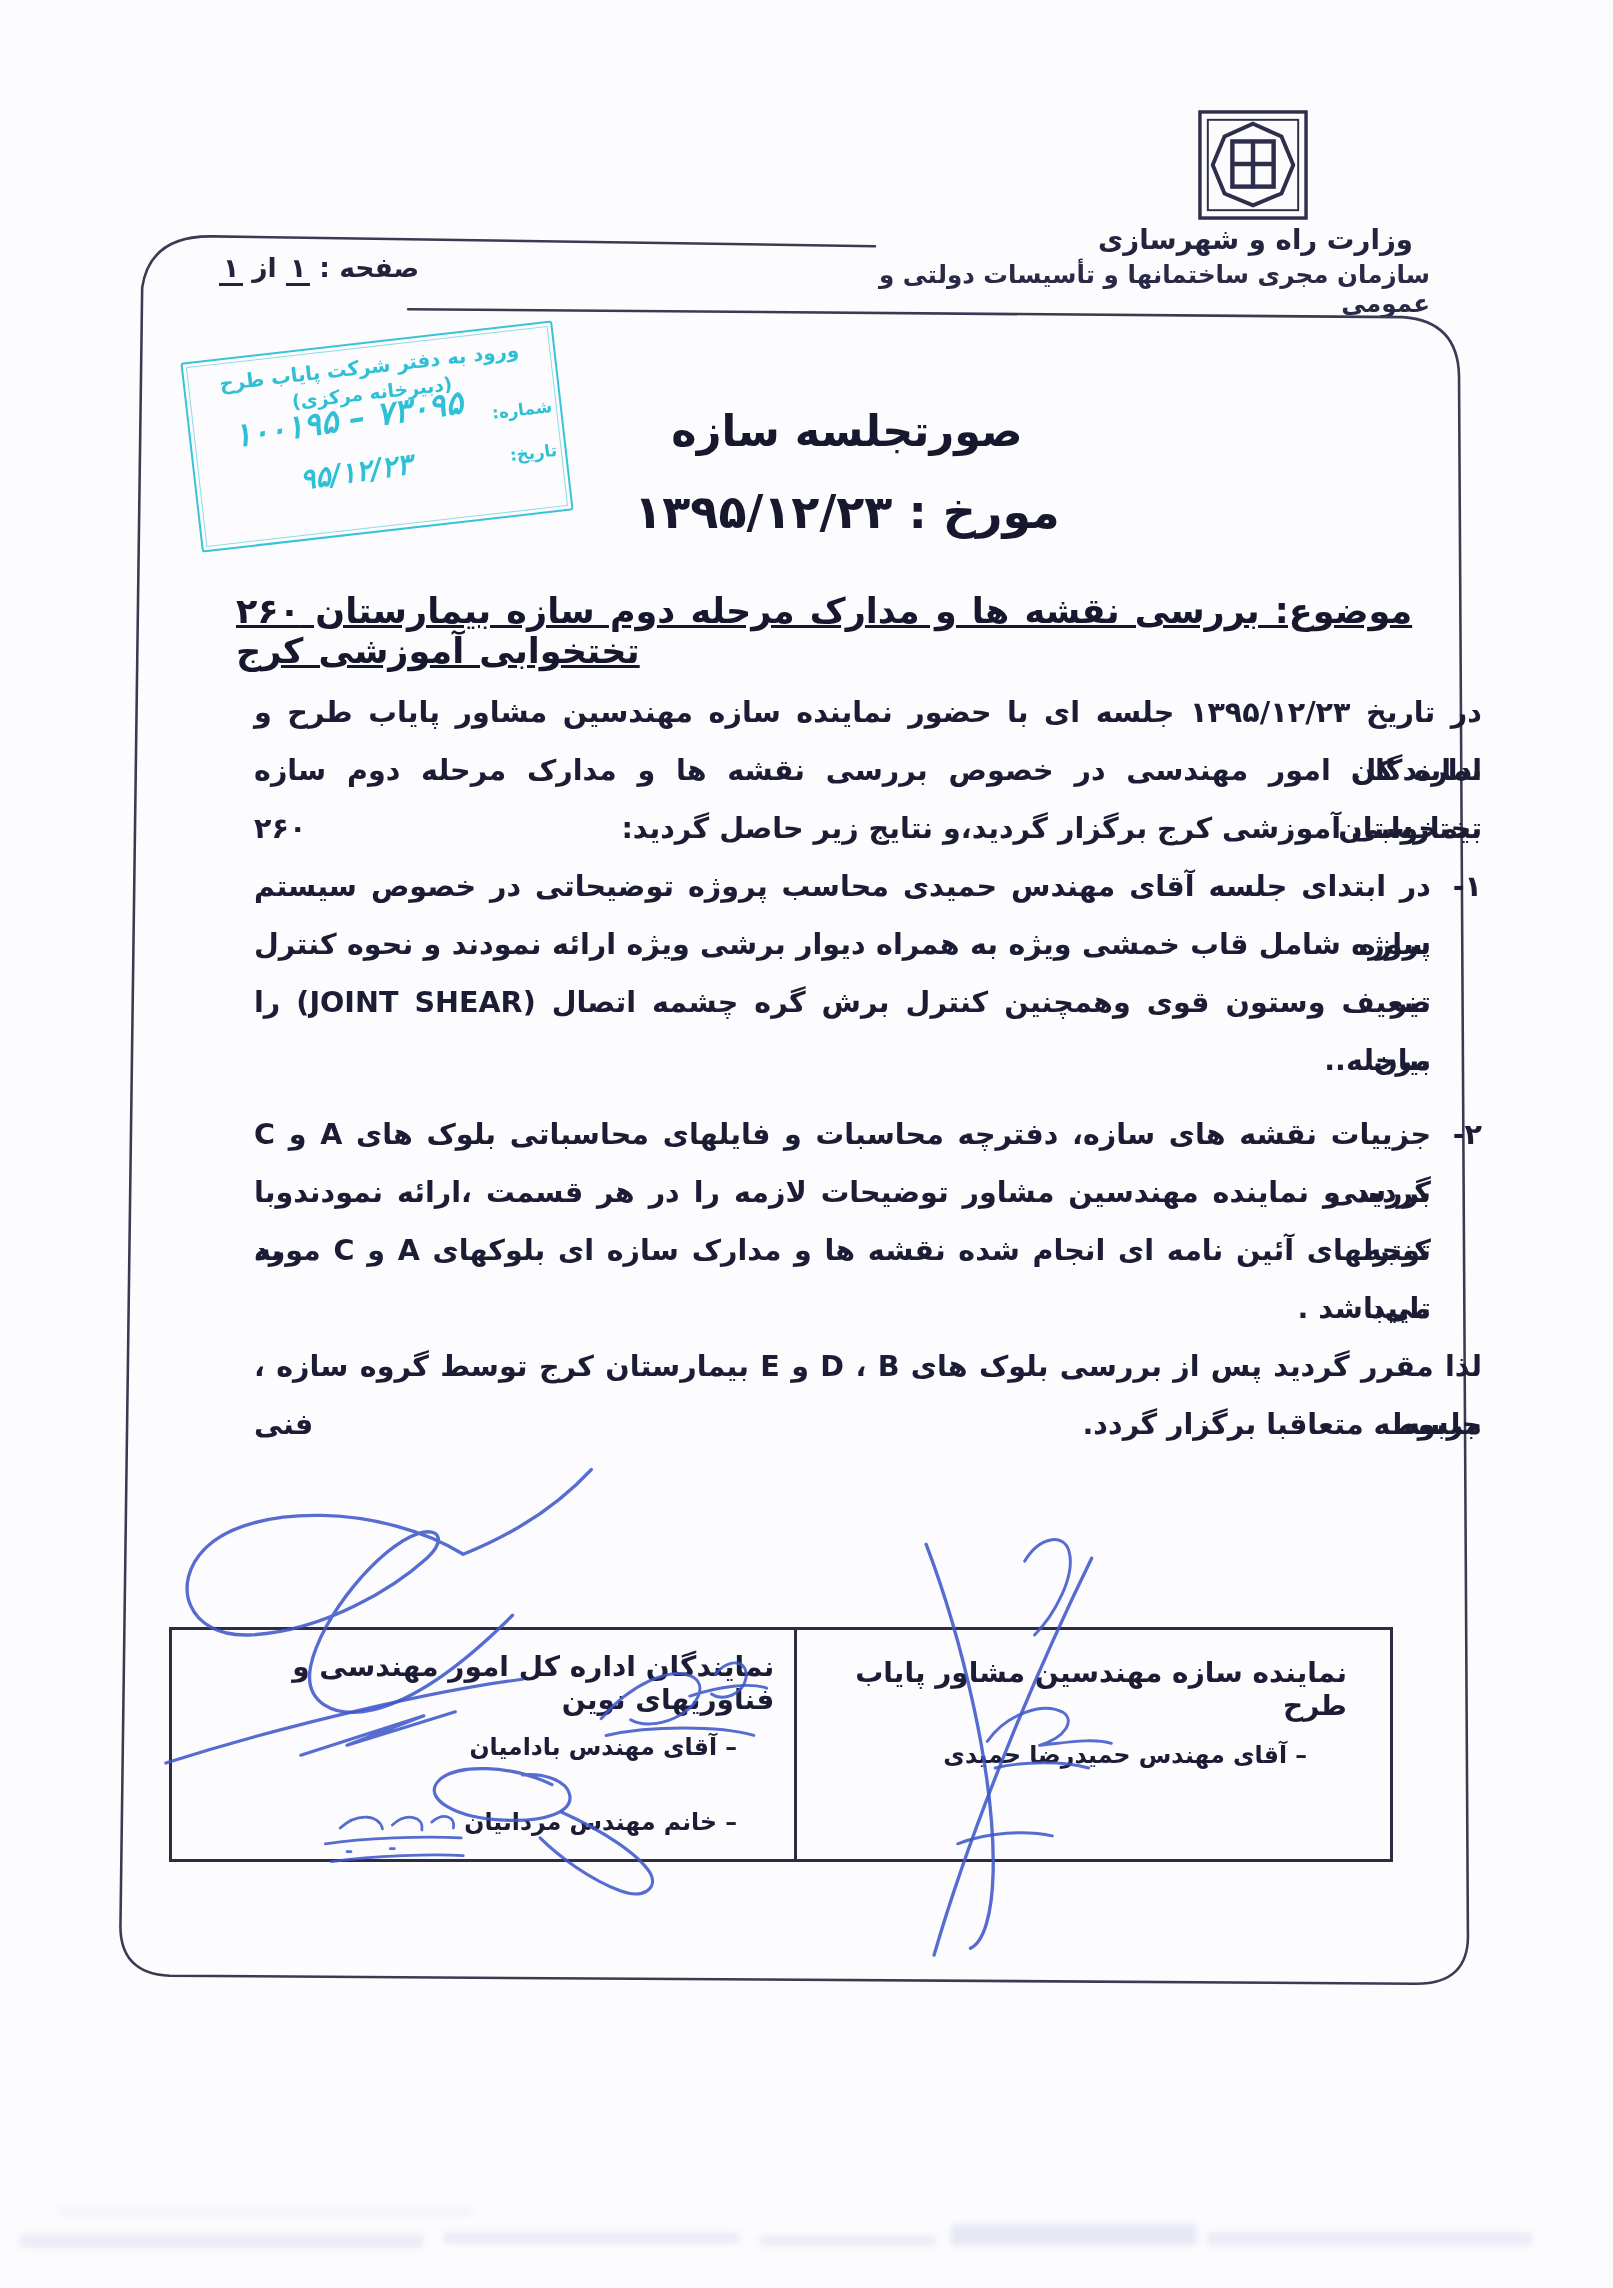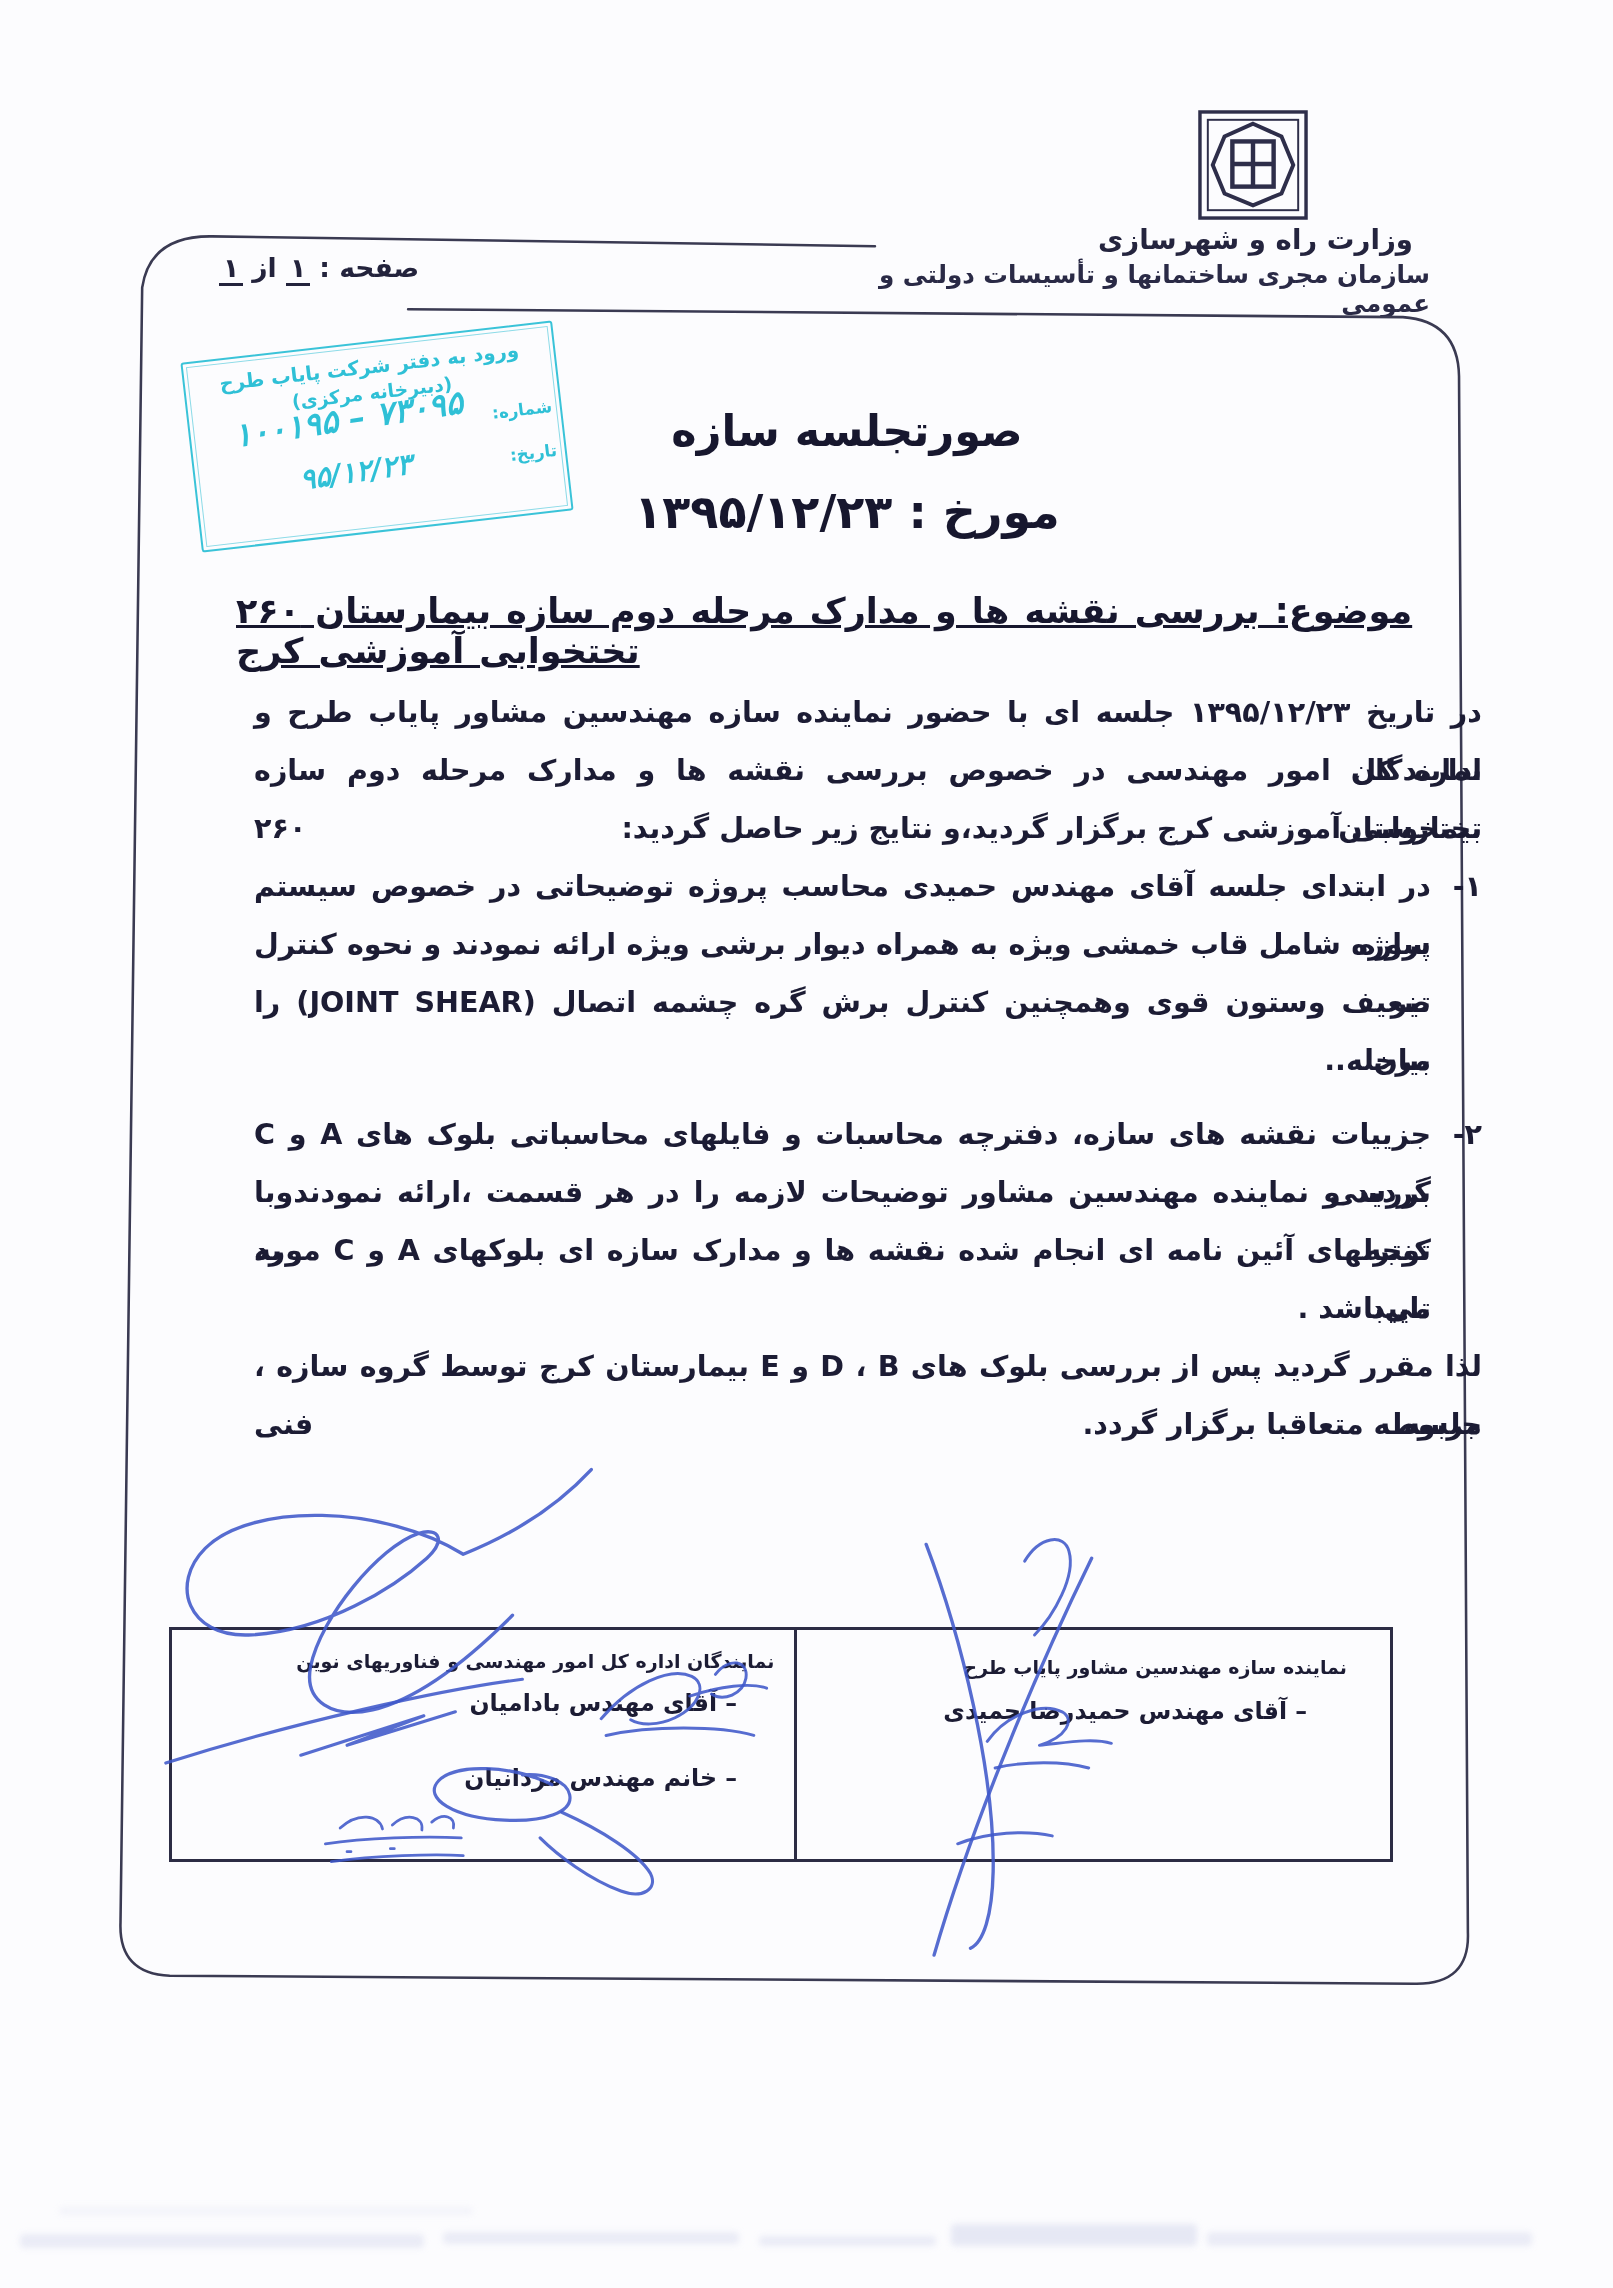--- a/index.html
+++ b/index.html
@@ -54,21 +54,21 @@
   .item{position:relative;padding-right:51px;}
   .item .num{position:absolute;right:0;top:0;height:58px;line-height:58px;
     font-size:28.6px;font-weight:bold;}
   .gap16{margin-top:15.8px;}
   
   .sig-table{left:169px;top:1627px;width:1218px;height:229px;border:3px solid #2c2c44;}
   .sig-divider{position:absolute;left:622px;top:0;bottom:0;width:3px;background:#2c2c44;}
   .sig-cell{position:absolute;top:0;bottom:0;direction:rtl;color:#1c1c34;}
   .cell-consultant{left:625px;width:593px;}
   .cell-admin{left:0;width:622px;}
-  .sig-header{font-size:19px;font-weight:bold;text-align:right;}
+  .sig-header{font-size:28px;font-weight:bold;text-align:right;}
   .sig-name{font-size:23.6px;font-weight:bold;text-align:right;}
   
   .ink-svg{left:0;top:0;width:1614px;height:2288px;pointer-events:none;}
   
   .bleed-blob{position:absolute;background:#d8dbee;opacity:.5;filter:blur(3px);border-radius:3.9px;}
 </style>
 </head>
 <body>
 
 <div class="page">

